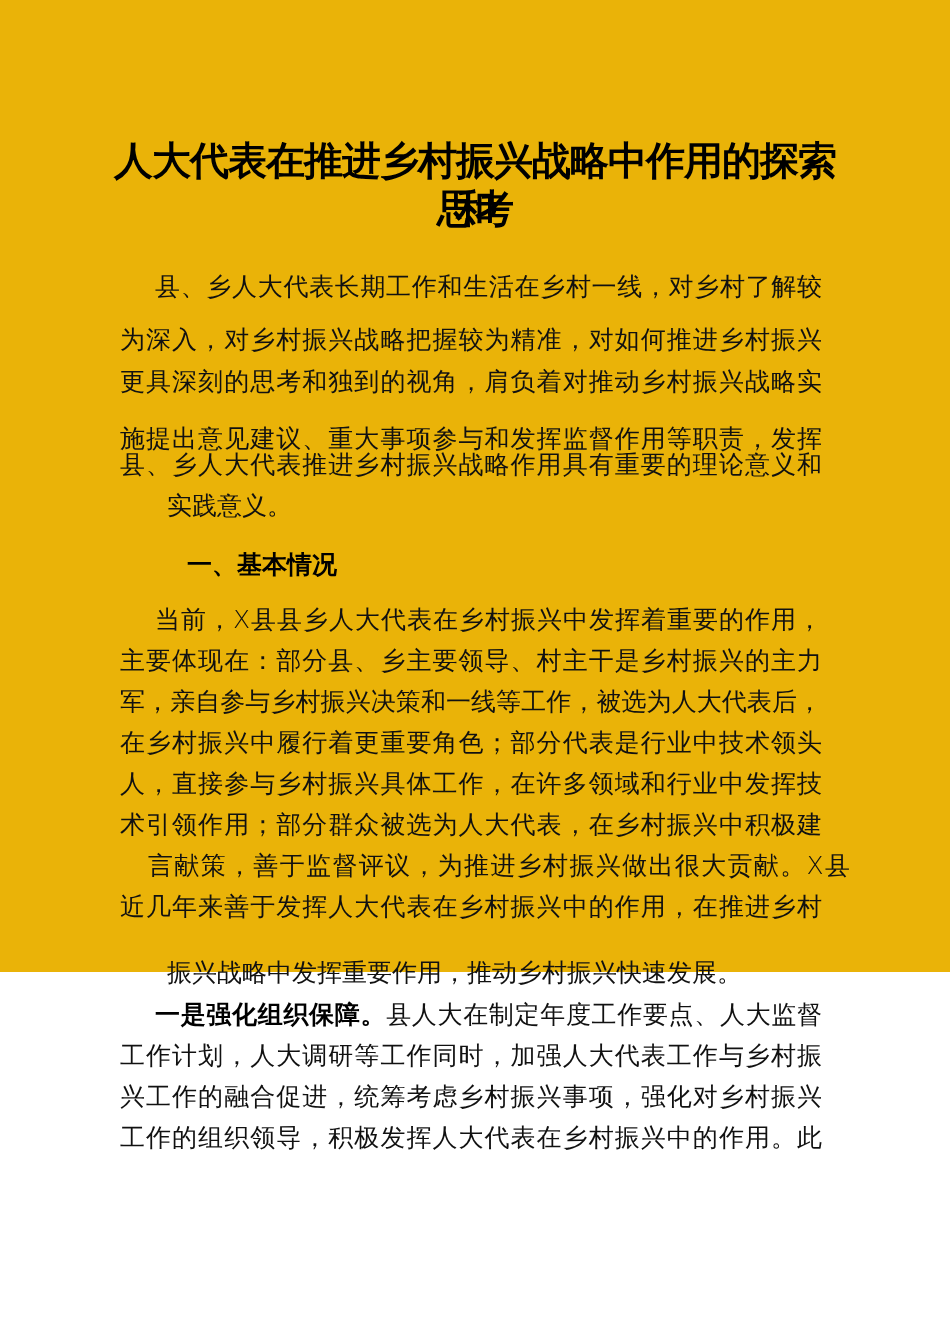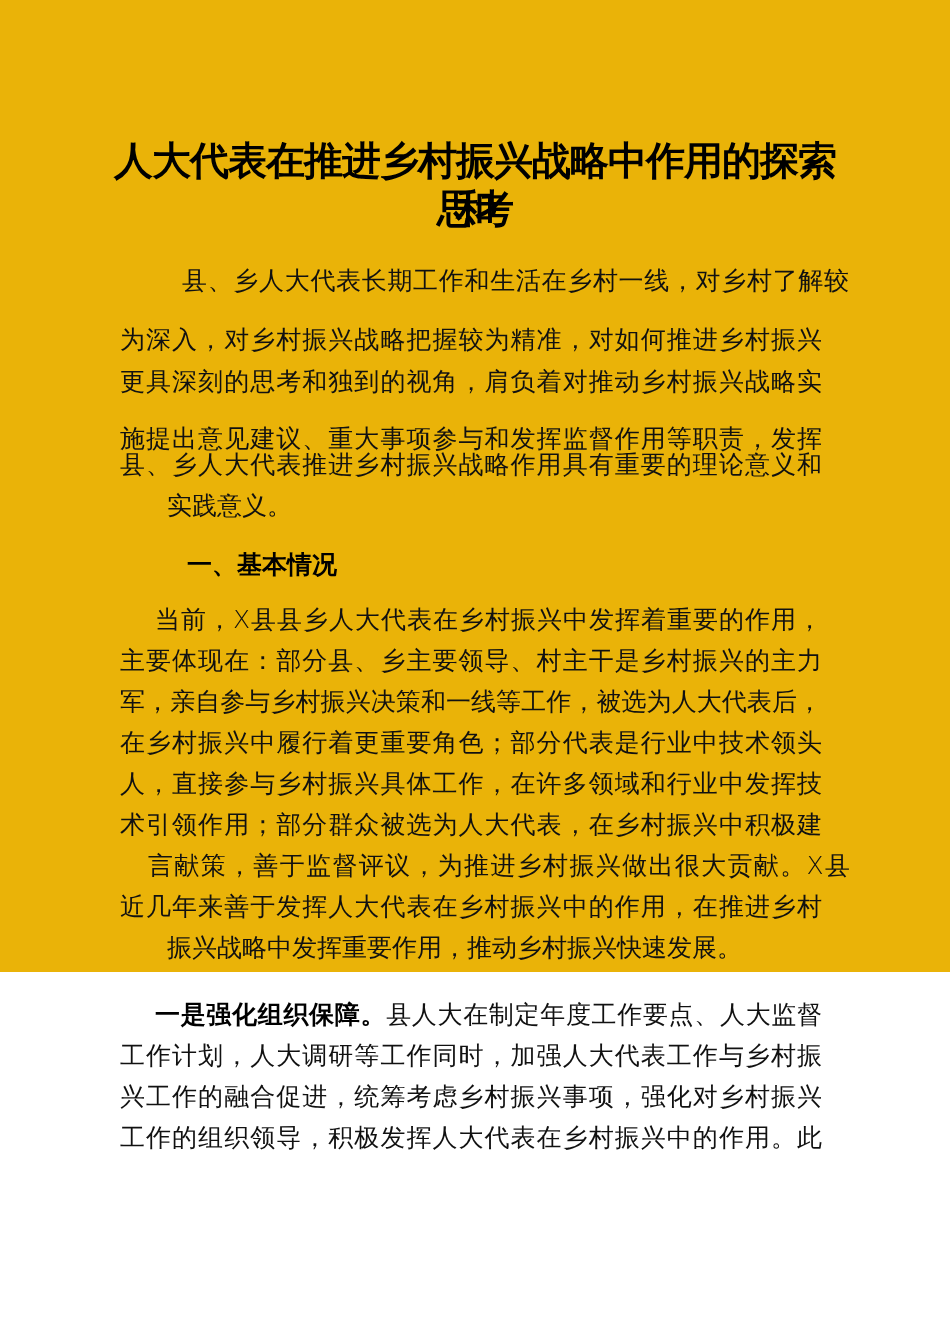--- a/index.html
+++ b/index.html
@@ -66,40 +66,40 @@
   </style>
 </head>
 <body>
 
 <div class="page">
 
   <div class="title title-line1">人大代表在推进乡村振兴战略中作用的探索和</div>
   <div class="title title-line2">思考</div>
 
   <div>
-    <div class="line indent" style="top:260px;margin-left:27px;">县、乡人大代表长期工作和生活在乡村一线，对乡村了解较</div>
+    <div class="line indent" style="top:266px;">县、乡人大代表长期工作和生活在乡村一线，对乡村了解较</div>
     <div class="line" style="top:319px;">为深入，对乡村振兴战略把握较为精准，对如何推进乡村振兴</div>
     <div class="line" style="top:361px;">更具深刻的思考和独到的视角，肩负着对推动乡村振兴战略实</div>
     <div class="line" style="top:402px;margin-top:16px;">施提出意见建议、重大事项参与和发挥监督作用等职责，发挥</div>
     <div class="line" style="top:444px;">县、乡人大代表推进乡村振兴战略作用具有重要的理论意义和</div>
     <div class="line last" style="top:485px;">实践意义。</div>
   </div>
 
   <div class="heading" style="top:544px;">一、基本情况</div>
 
   <div>
     <div class="line indent" style="top:599px;">当前，X县县乡人大代表在乡村振兴中发挥着重要的作用，</div>
     <div class="line" style="top:640px;">主要体现在：部分县、乡主要领导、村主干是乡村振兴的主力</div>
     <div class="line" style="top:681px;">军，亲自参与乡村振兴决策和一线等工作，被选为人大代表后，</div>
     <div class="line" style="top:722px;">在乡村振兴中履行着更重要角色；部分代表是行业中技术领头</div>
     <div class="line" style="top:763px;">人，直接参与乡村振兴具体工作，在许多领域和行业中发挥技</div>
     <div class="line" style="top:804px;">术引领作用；部分群众被选为人大代表，在乡村振兴中积极建</div>
     <div class="line" style="top:845px;margin-left:28px;">言献策，善于监督评议，为推进乡村振兴做出很大贡献。X县</div>
     <div class="line" style="top:886px;">近几年来善于发挥人大代表在乡村振兴中的作用，在推进乡村</div>
-    <div class="line last" style="top:927px;">振兴战略中发挥重要作用，推动乡村振兴快速发展。</div>
+    <div class="line last" style="top:952px;">振兴战略中发挥重要作用，推动乡村振兴快速发展。</div>
   </div>
 
   <div>
     <div class="line indent" style="top:994px;"><span class="bold-lead">一是强化组织保障。</span><span>县人大在制定年度工作要点、人大监督</span></div>
     <div class="line" style="top:1035px;">工作计划，人大调研等工作同时，加强人大代表工作与乡村振</div>
     <div class="line" style="top:1076px;">兴工作的融合促进，统筹考虑乡村振兴事项，强化对乡村振兴</div>
     <div class="line" style="top:1117px;">工作的组织领导，积极发挥人大代表在乡村振兴中的作用。此</div>
   </div>
 
 </div>

